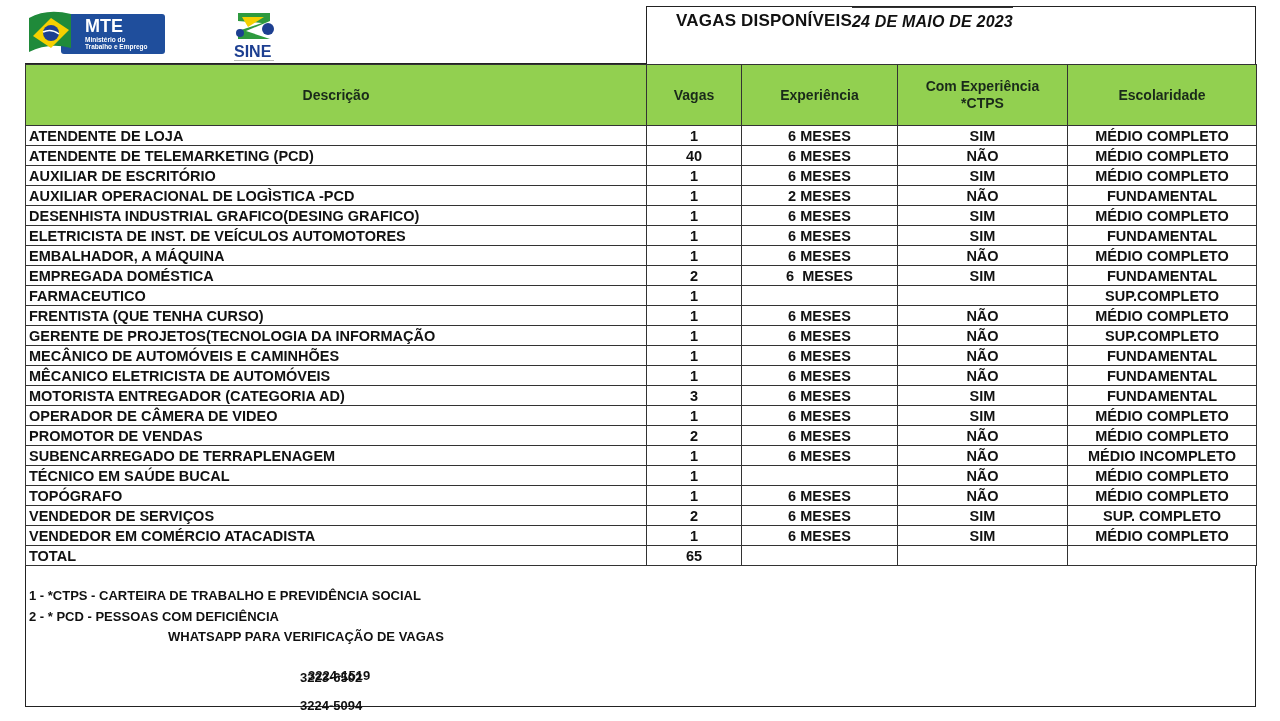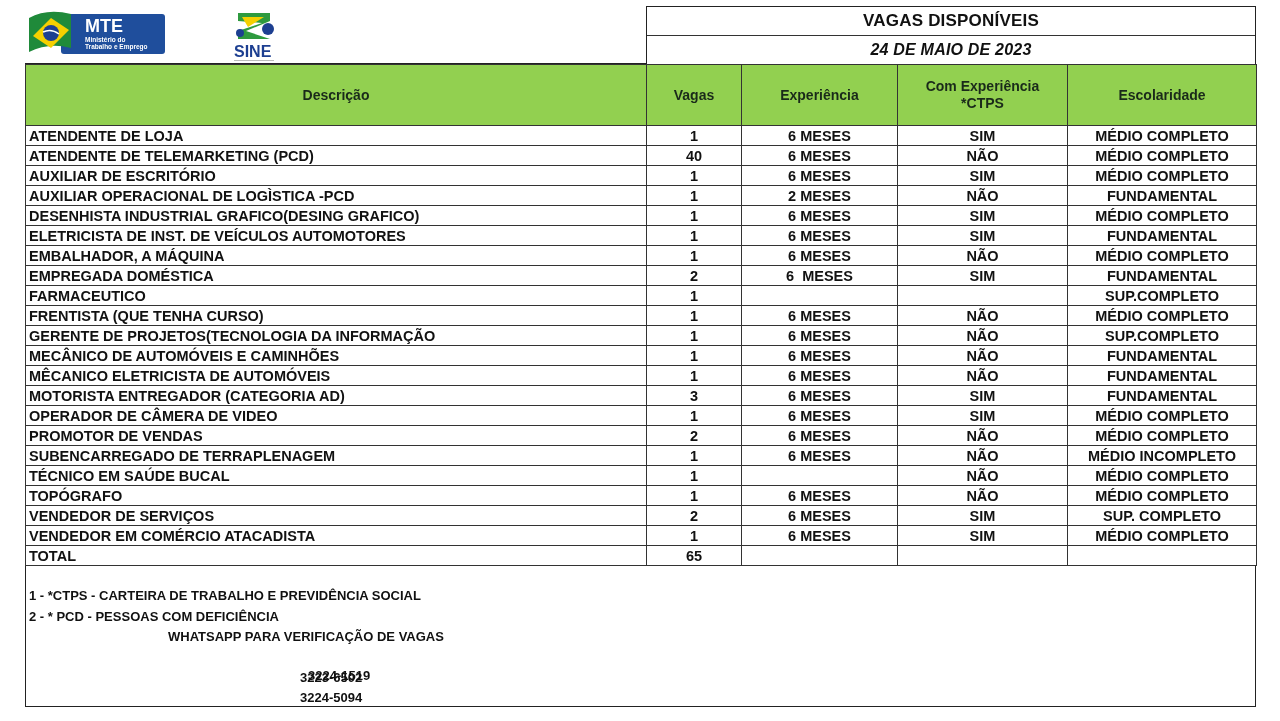--- a/index.html
+++ b/index.html
@@ -4,21 +4,21 @@
 <style>
   * { box-sizing: border-box; margin: 0; padding: 0; }
   html, body { width: 1280px; height: 721px; background: #ffffff; overflow: hidden; }
   body { font-family: "Liberation Sans", sans-serif; color: #111; position: relative; }
 
   .sheet { position: absolute; left: 25px; top: 6px; width: 1231px; }
 
   
   .top-band { position: relative; height: 58px; display: flex; }
   .logo-area { width: 621px; height: 58px; position: relative; border-bottom: 1.5px solid #222; }
-  .title-area { flex: 1; border: 1.5px solid #222; border-bottom: none; display: flex; flex-direction: column; }
+  .title-area { flex: 1; border: 1.5px solid #222; border-bottom: none; display: flex; flex-direction: row; padding-left: 29px; }
   .title-line { height: 28px; display: flex; align-items: center; justify-content: center; font-weight: bold; font-size: 17px; letter-spacing: 0.2px; }
   .title-line + .title-line { border-top: 1px solid #333; font-weight: bold; font-size: 16px; font-style: italic; }
 
   
   .mte-logo { position: absolute; left: 2px; top: 2px; width: 138px; height: 48px; }
   .sine-logo { position: absolute; left: 199px; top: 3px; width: 60px; height: 54px; }
 
   
   table.grid { border-collapse: collapse; width: 1231px; table-layout: fixed; }
   table.grid td, table.grid th { border: 1px solid #333; font-weight: bold; font-size: 14.5px; height: 20px; line-height: 18px; padding: 0 3px; white-space: nowrap; overflow: hidden; }
@@ -28,21 +28,21 @@
   table.grid { border: 1.5px solid #222; }
 
   .footer-box { width: 1231px; height: 141px; border: 1.5px solid #222; border-top: none; position: relative; font-weight: bold; font-size: 13px; }
   .note { position: absolute; left: 3px; }
   .note.n1 { top: 22px; }
   .note.n2 { top: 43px; }
   .whatsapp { position: absolute; left: 142px; top: 63px; }
   .phone { position: absolute; left: 274px; }
   .phone.p1 { top: 102px; margin-left: 8px; }
   .phone.p2 { top: 104px; }
-  .phone.p3 { top: 124px; text-align: center; }
+  .phone.p3 { top: 132px; text-align: center; }
 </style>
 </head>
 <body>
 
 <div class="sheet">
 
   <div class="top-band">
     <div class="logo-area">
 
       <svg class="mte-logo" viewBox="0 0 138 48">

